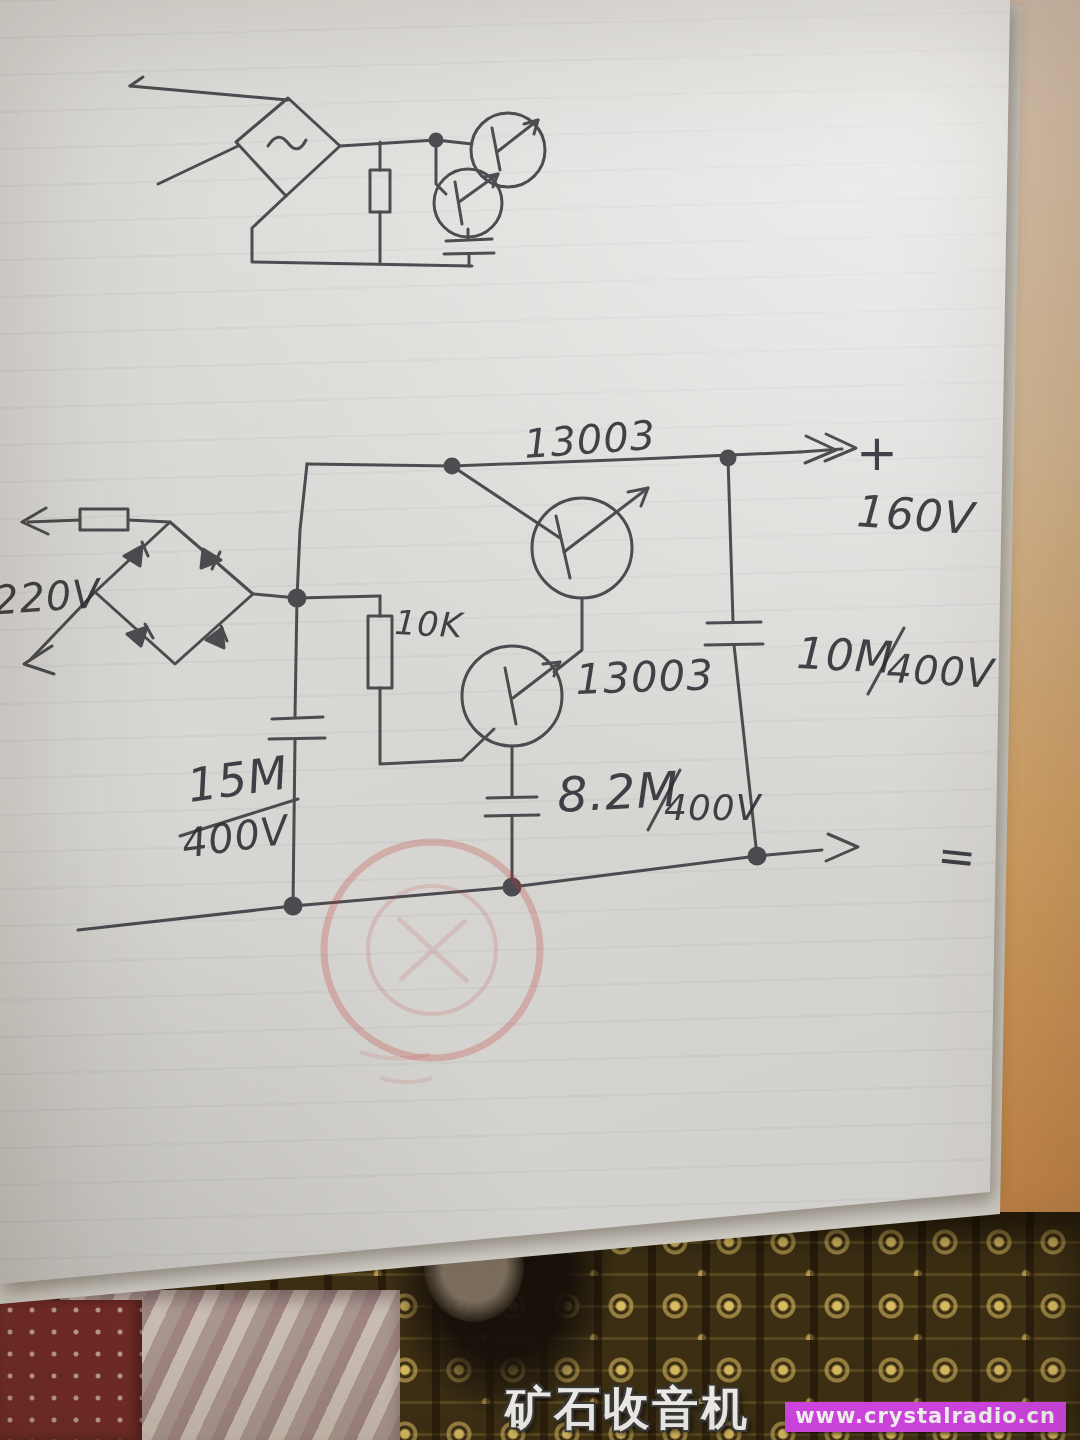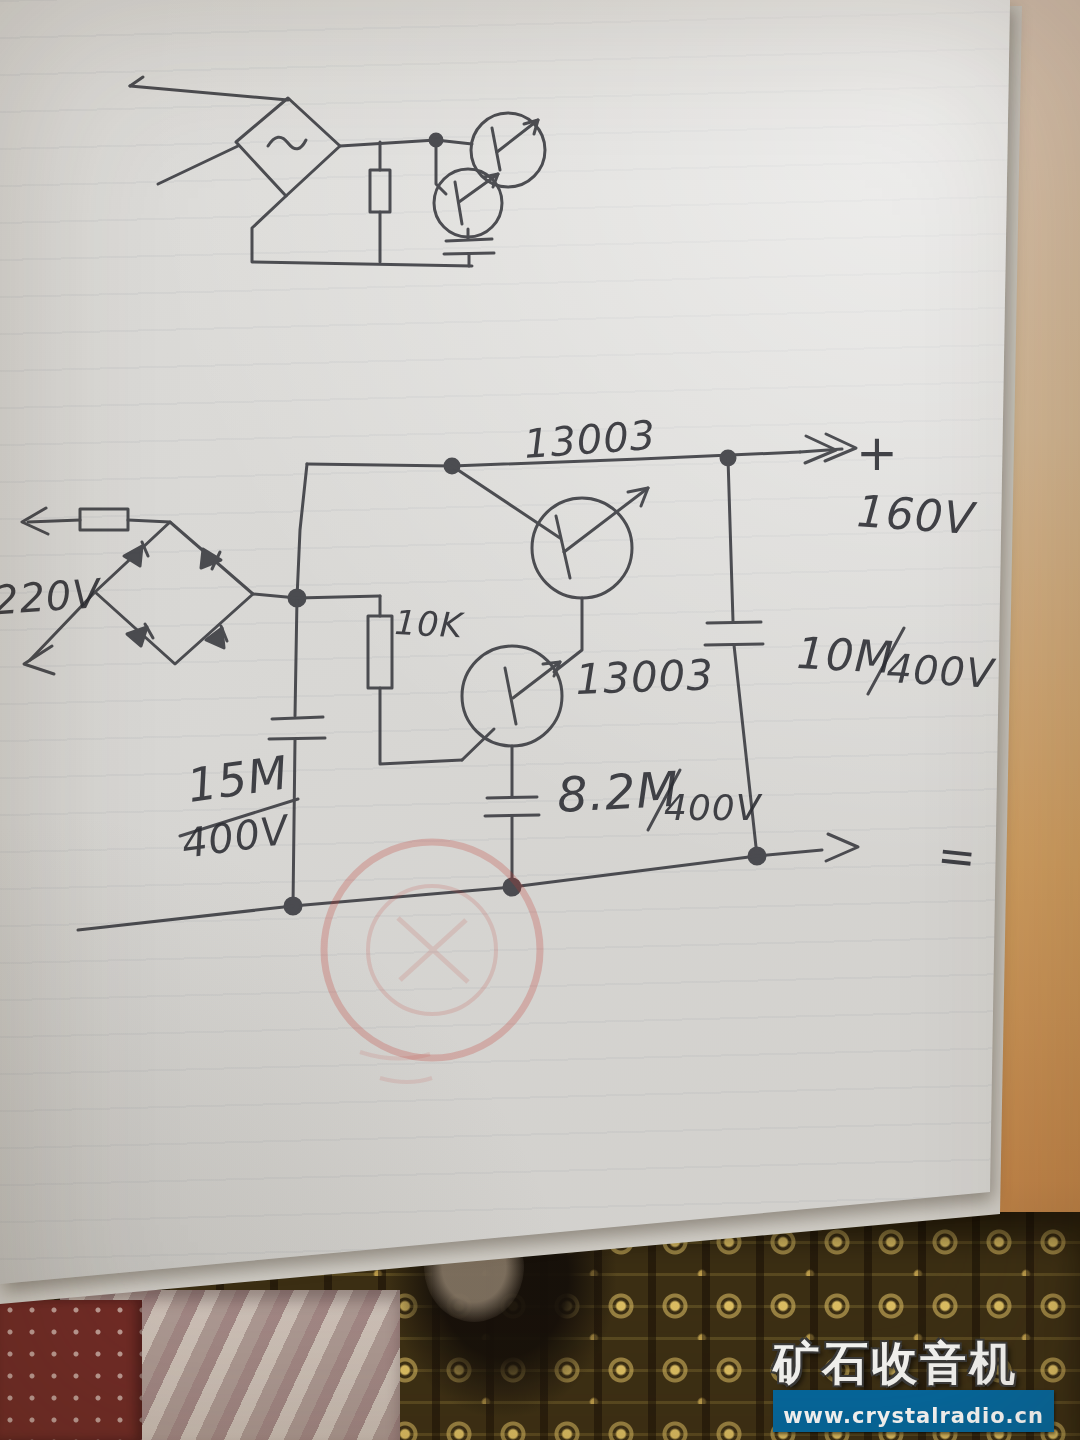--- a/index.html
+++ b/index.html
@@ -59,28 +59,28 @@
       radial-gradient(100% 80% at 0% 100%, rgba(115,110,100,0.28), rgba(0,0,0,0) 55%),
       repeating-linear-gradient(178.5deg, rgba(110,120,135,0.07) 0 2px, rgba(0,0,0,0) 2px 37px),
       linear-gradient(160deg,#deddda 0%, #d8d7d4 45%, #cfcdc9 100%);
   }
   
   svg.circuit{position:absolute;left:0;top:0;width:1080px;height:1440px;pointer-events:none;}
   svg.circuit .lbl{
     font-family:"DejaVu Sans",sans-serif;font-style:italic;fill:#2b2c32;opacity:0.88;letter-spacing:1px;
   }
   
-  .watermark{right:26px;bottom:8px;display:flex;flex-direction:column;align-items:flex-start;gap:3px;z-index:30;}
+  .watermark{right:14px;bottom:8px;display:flex;flex-direction:row;align-items:flex-end;gap:3px;z-index:30;}
   .wm-title{
     font-size:46px;font-weight:bold;color:#f7f7f5;letter-spacing:3px;line-height:1.05;
     text-shadow:2px 2px 0 #3a3a3a,-2px 2px 0 #3a3a3a,2px -2px 0 #3a3a3a,-2px -2px 0 #3a3a3a,4px 4px 5px rgba(0,0,0,0.65);
   }
   .wm-url{
-    font-size:21px;font-weight:bold;color:#ffffff;background:#0369a1;
-    padding:14px 10px 4px;letter-spacing:1px;box-shadow:1px 2px 3px rgba(0,0,0,0.5);
+    font-size:21px;font-weight:bold;color:#ffffff;background:#d946ef;
+    padding:2px 10px 4px;letter-spacing:1px;box-shadow:1px 2px 3px rgba(0,0,0,0.5);margin-left:32px;
   }
   .vignette{left:0;top:0;width:1080px;height:1440px;pointer-events:none;z-index:40;
     box-shadow:inset 0 0 180px rgba(60,40,20,0.22);}
 </style>
 </head>
 <body>
 
 <div class="layer fabric"></div>
 <div class="layer knee"></div>
 <div class="layer shin"></div>

